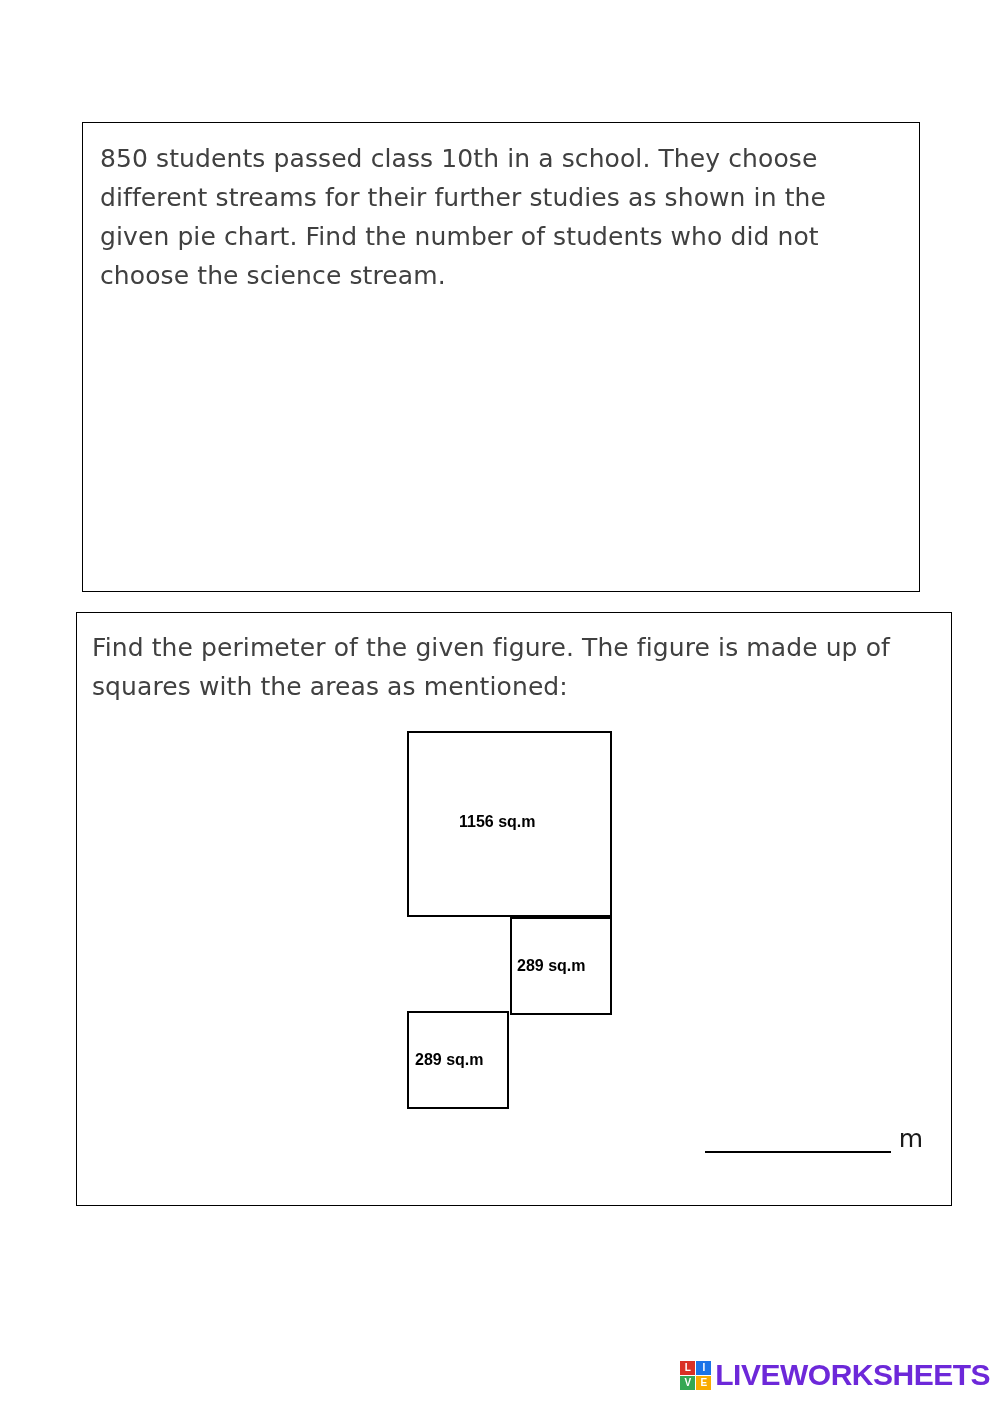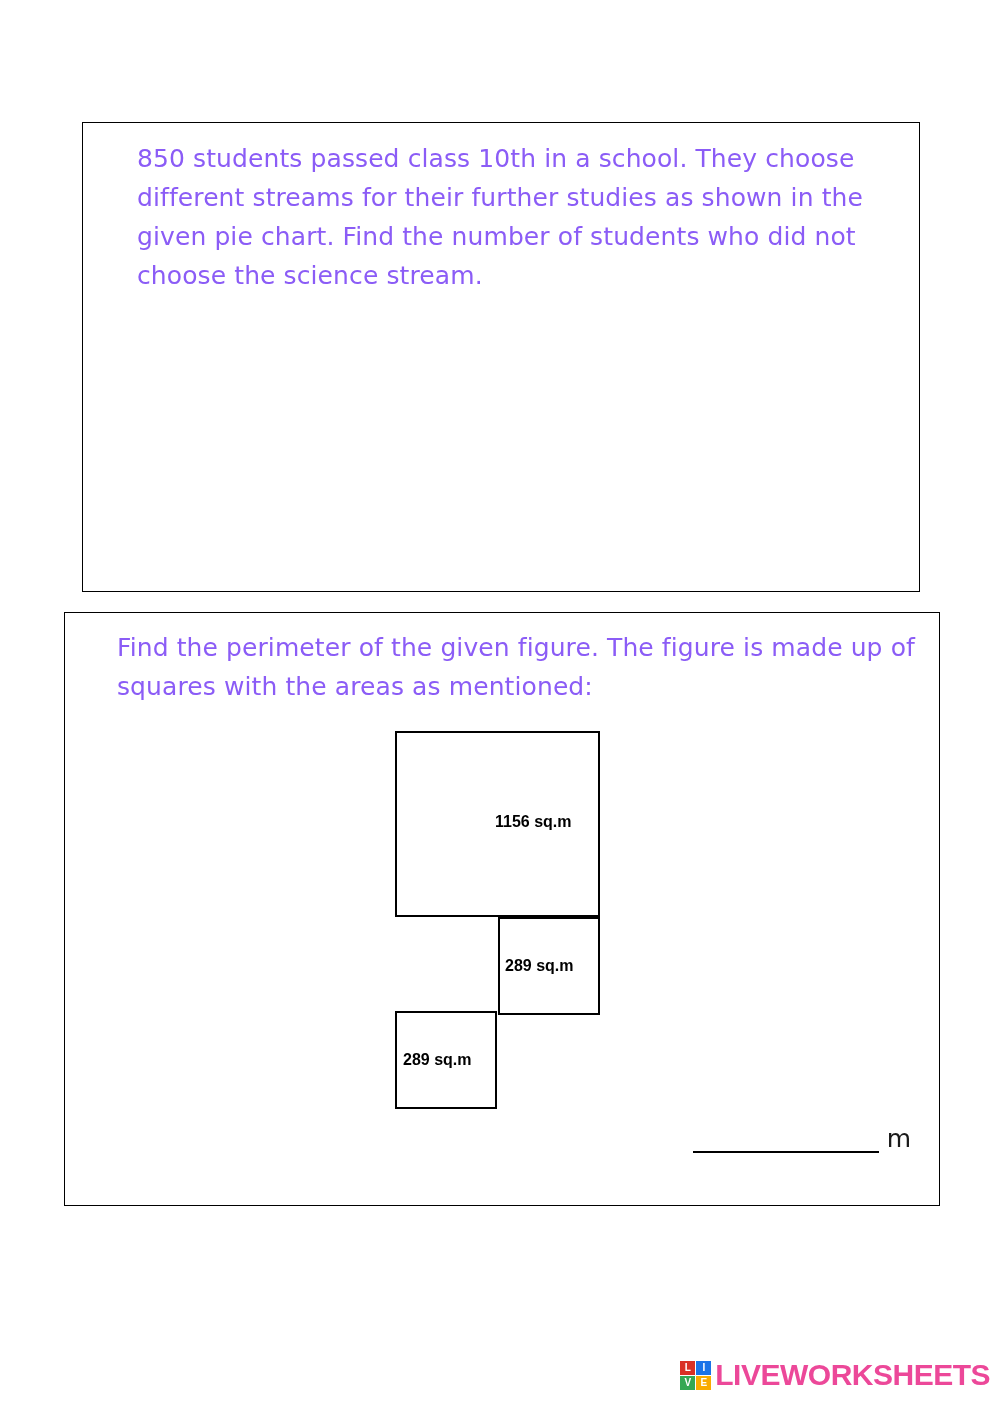--- a/index.html
+++ b/index.html
@@ -28,34 +28,33 @@
     box-sizing: border-box;
     background: #ffffff;
   }
   #question-1 {
     left: 82px;
     top: 122px;
     width: 838px;
     height: 470px;
   }
   #question-2 {
-    left: 64px;
+    left: 76px;
     top: 612px;
     width: 876px;
     height: 594px;
   }
 
   .qtext {
     position: absolute;
     font-size: 25px;
     line-height: 39px;
     letter-spacing: 0.1px;
-    color: #8b5cf6;
+    color: #404040;
     font-family: "DejaVu Sans", sans-serif;
-    margin-left: 37px;
   }
   #q1-text {
     left: 17px;
     top: 16px;
     width: 800px;
   }
   #q2-text {
     left: 15px;
     top: 15px;
     width: 840px;
@@ -115,21 +114,20 @@
     position: absolute;
     font-family: "Liberation Sans", sans-serif;
     font-size: 16px;
     font-weight: bold;
     color: #000000;
     white-space: nowrap;
   }
   #label-large {
     left: 52px;
     top: 82px;
-    margin-left: 48px;
   }
   #label-mid {
     left: 110px;
     top: 226px;
   }
   #label-low {
     left: 8px;
     top: 320px;
   }
 
@@ -181,21 +179,21 @@
     line-height: 1;
   }
   .lc-l { background: #d93025; }
   .lc-i { background: #1a73e8; }
   .lc-v { background: #34a853; }
   .lc-e { background: #f9ab00; }
   #logo-text {
     font-family: "Liberation Sans", sans-serif;
     font-size: 30px;
     font-weight: bold;
-    color: #ec4899;
+    color: #6d28d9;
     letter-spacing: -0.5px;
   }
 </style>
 </head>
 <body>
 
 <div class="page">
 
   <div class="qbox" id="question-1">
     <div class="qtext" id="q1-text">850 students passed class 10th in a school. They choose different streams for their further studies as shown in the given pie chart. Find the number of students who did not choose the science stream.</div>

